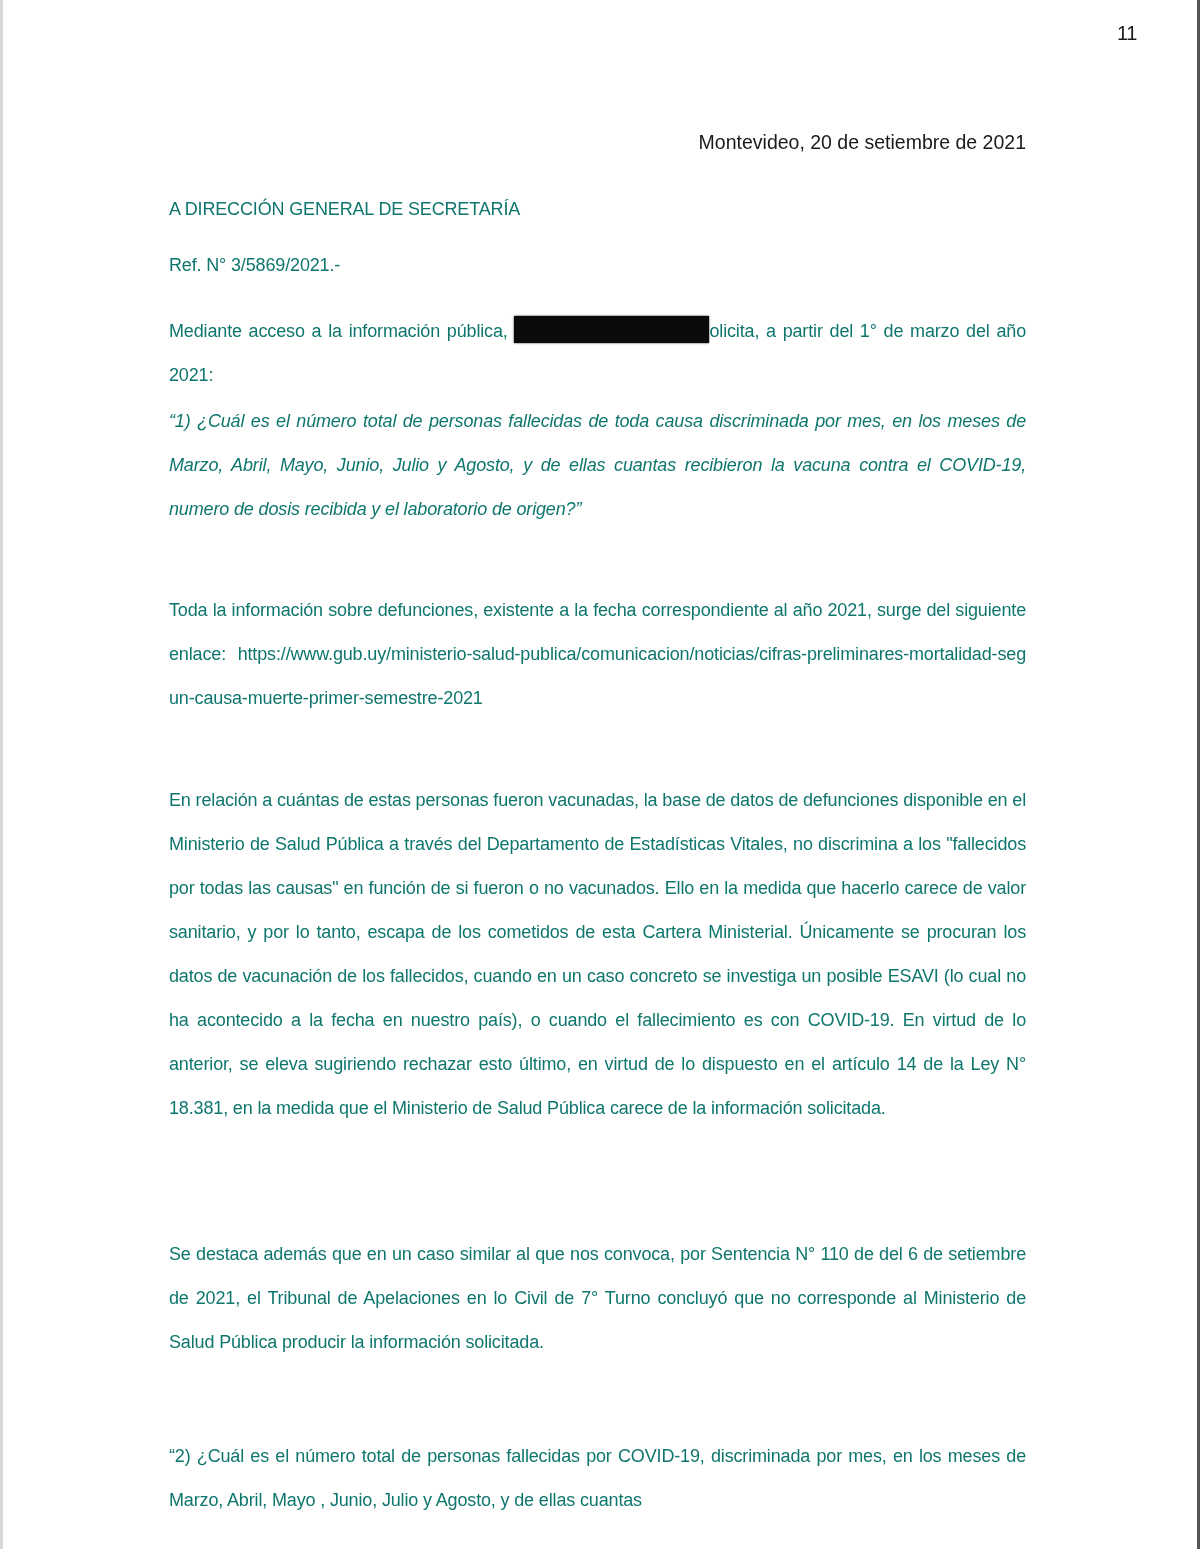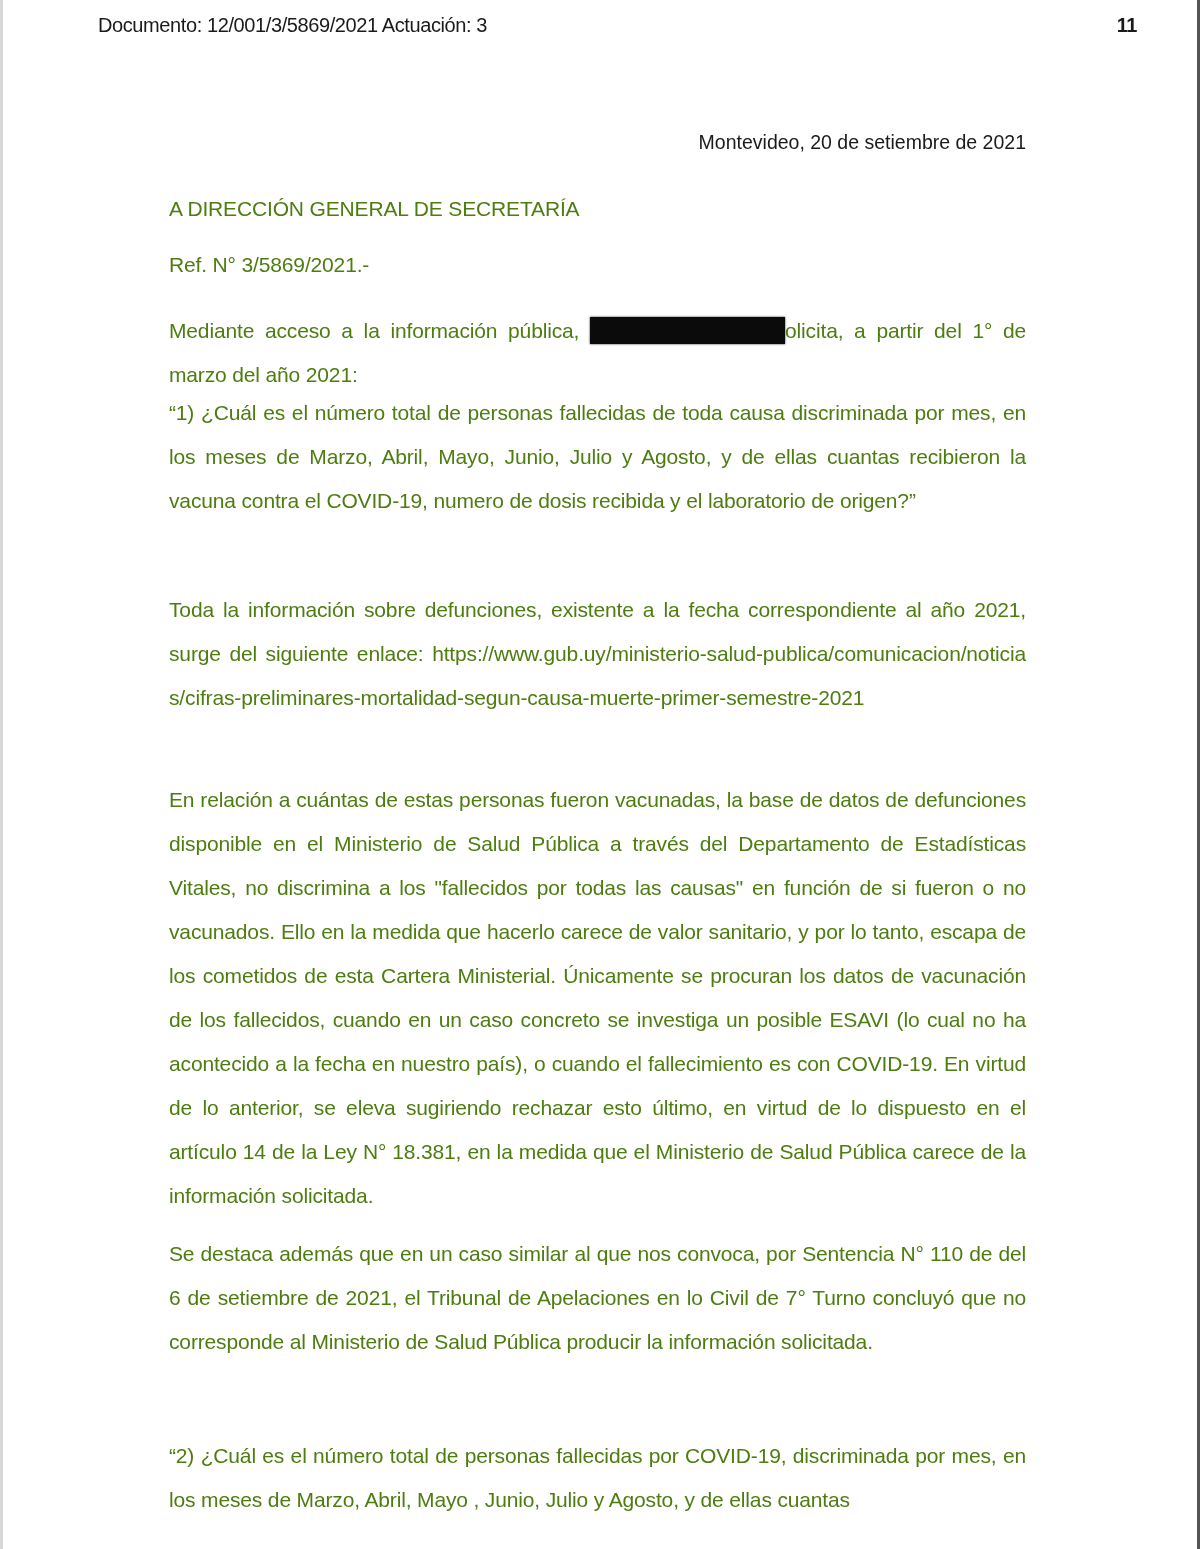--- a/index.html
+++ b/index.html
@@ -5,44 +5,43 @@
   html, body { margin: 0; padding: 0; }
   body {
     width: 1200px; height: 1549px; background: #ffffff; position: relative; overflow: hidden;
     font-family: "Liberation Sans", sans-serif; color: #1a1a1a;
   }
   .page-edge-left { position: absolute; left: 0; top: 0; width: 3px; height: 1549px; background: #d8d8d8; }
   .page-edge-right { position: absolute; right: 0; top: 0; width: 3px; height: 1549px; background: #555555; }
   .header { position: absolute; top: 14px; left: 98px; right: 63px; height: 28px; font-size: 20px;
     font-family: "Liberation Sans", sans-serif; letter-spacing: -0.4px; }
   .header .doc { position: absolute; left: 0; top: 0; }
-  .header .pagenum { position: absolute; right: 0; top: 0; font-weight: bold; }
+  .header .pagenum { position: absolute; right: 0; top: 8px; }
   .body-text { position: absolute; left: 169px; width: 857px;
-    font-family: "Liberation Sans", sans-serif; font-size: 21px; line-height: 44px; color: #4d7c0f; letter-spacing: -0.15px; }
+    font-family: "Liberation Sans", sans-serif; font-size: 18px; line-height: 44px; color: #0f766e; letter-spacing: -0.15px; }
   .date { position: absolute; top: 131px; right: 174px; font-size: 19.5px; margin-left: 40px; }
   .addressee { top: 187px; }
   .ref { top: 243px; }
   .p1 { top: 309px; text-align: justify; }
-  .q1 { top: 391px; text-align: justify; }
+  .q1 { top: 399px; font-style: italic; text-align: justify; }
   .p2 { top: 588px; text-align: justify; }
   .p3 { top: 778px; text-align: justify; }
   .p4 { top: 1232px; text-align: justify; }
   .q2 { top: 1434px; text-align: justify; }
   .redaction { display: inline-block; width: 195px; height: 27px; background: #0b0b0b; vertical-align: -6px;
     box-shadow: 0 0 2px #333; }
   .url { word-break: break-all; }
 </style>
 </head>
 <body>
 
 <div class="page-edge-left"></div>
 <div class="page-edge-right"></div>
 
 <div class="header">
-  <span class="doc">Documento: 12/001/3/5869/2021  Actuación: 3</span>
   <span class="pagenum">11</span>
 </div>
 
 <div class="date">Montevideo, 20 de setiembre de 2021</div>
 
 <div class="body-text addressee">A DIRECCIÓN GENERAL DE SECRETARÍA</div>
 
 <div class="body-text ref">Ref. N° 3/5869/2021.-</div>
 
 <div class="body-text p1">

